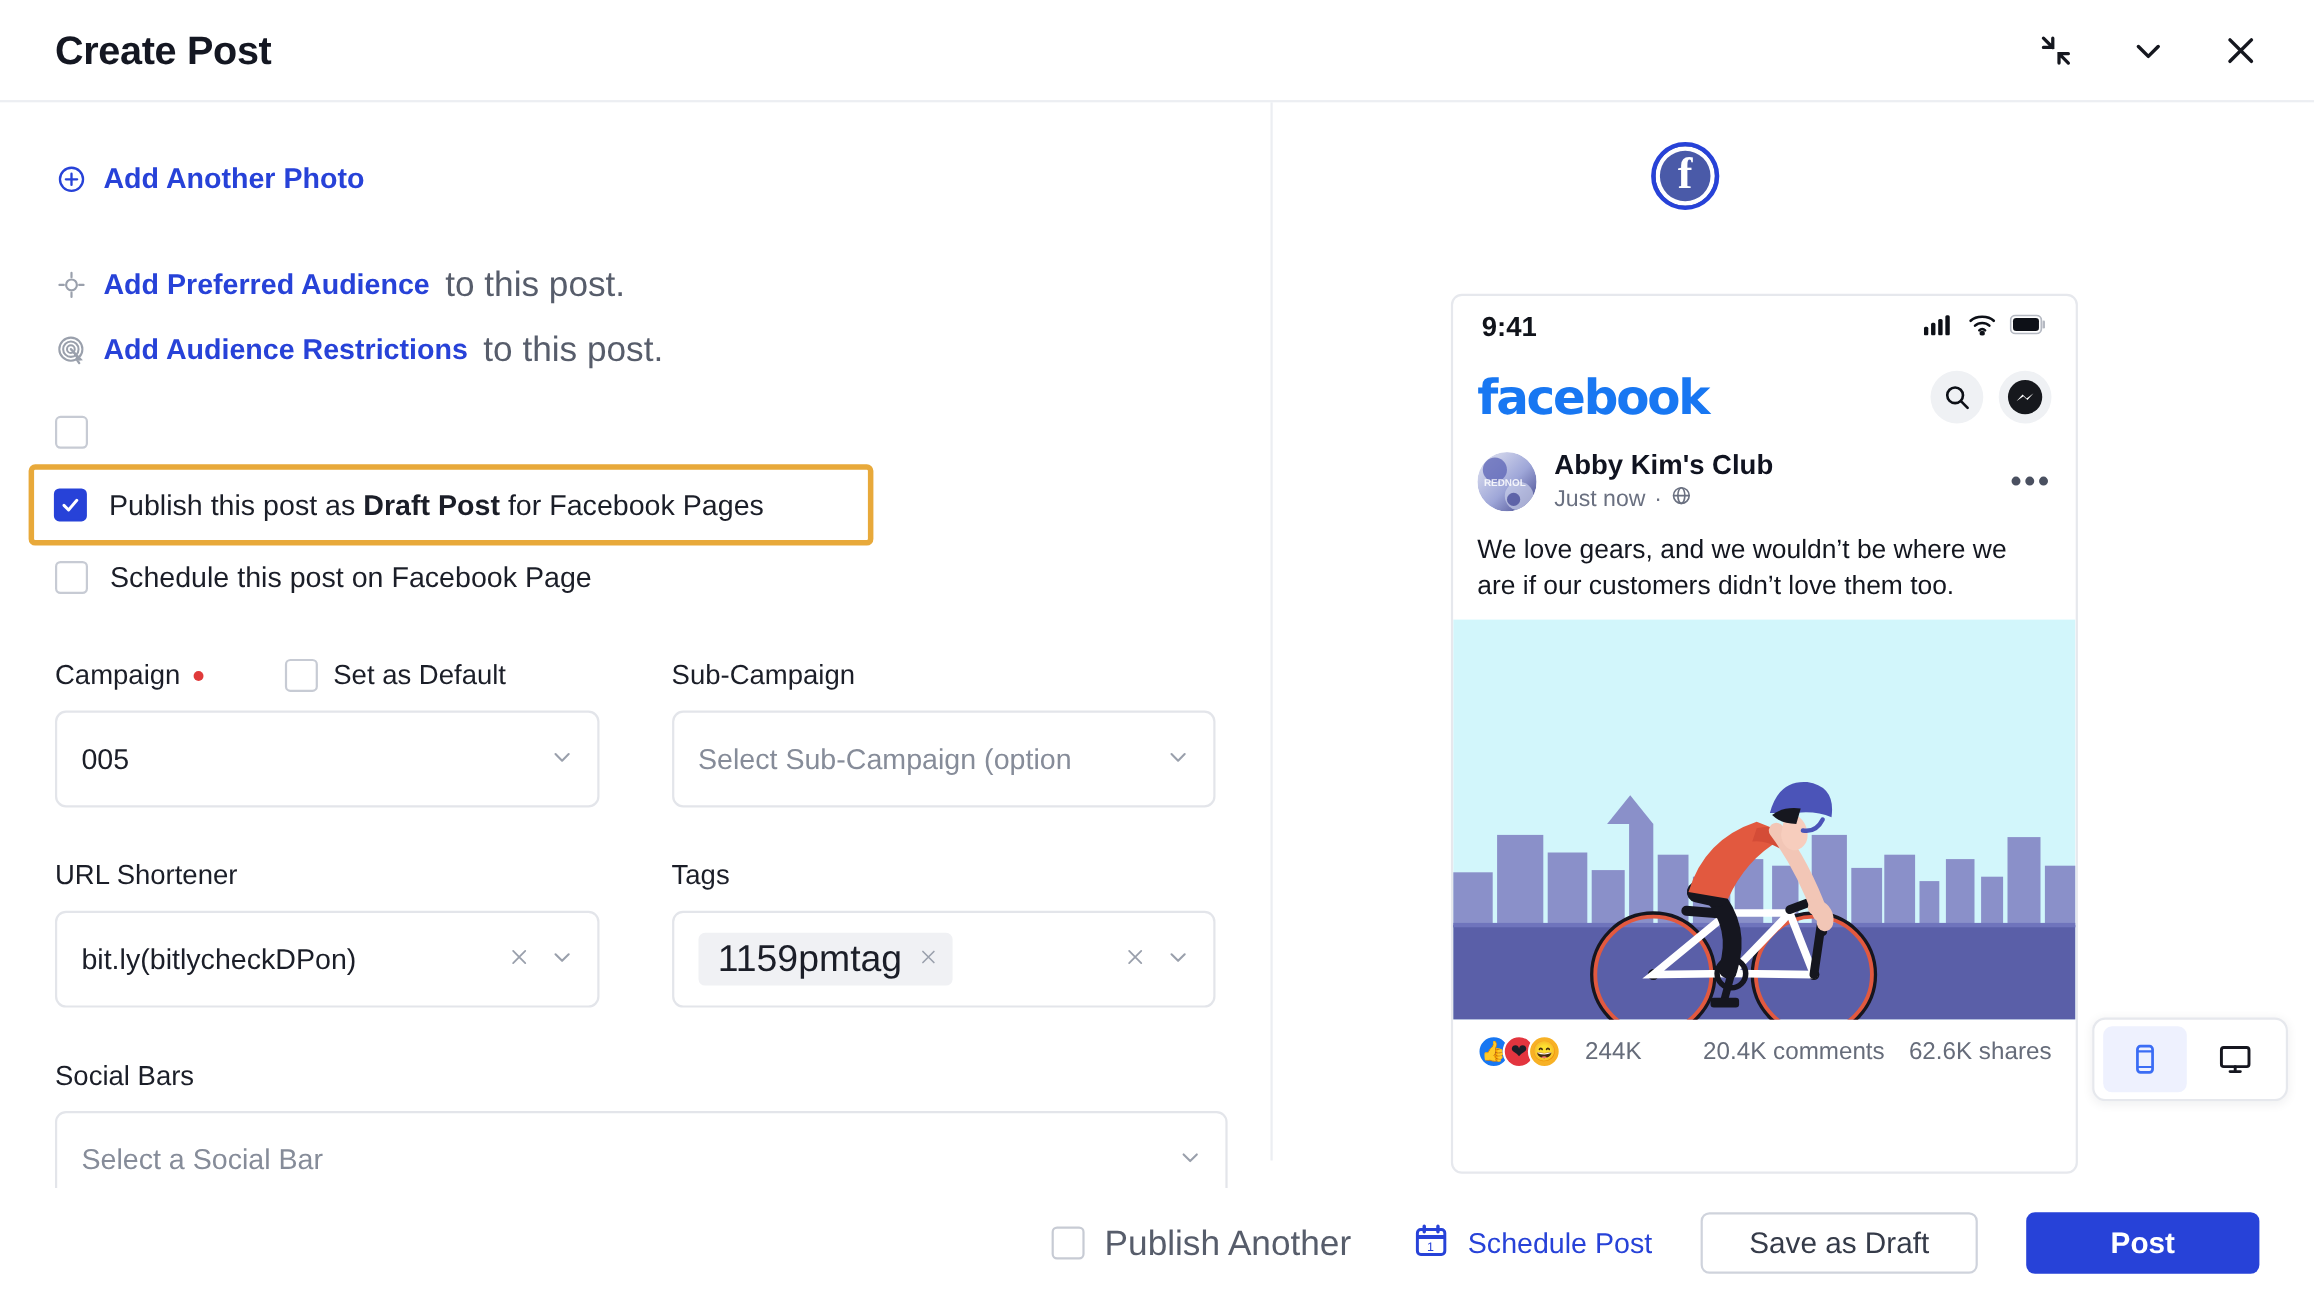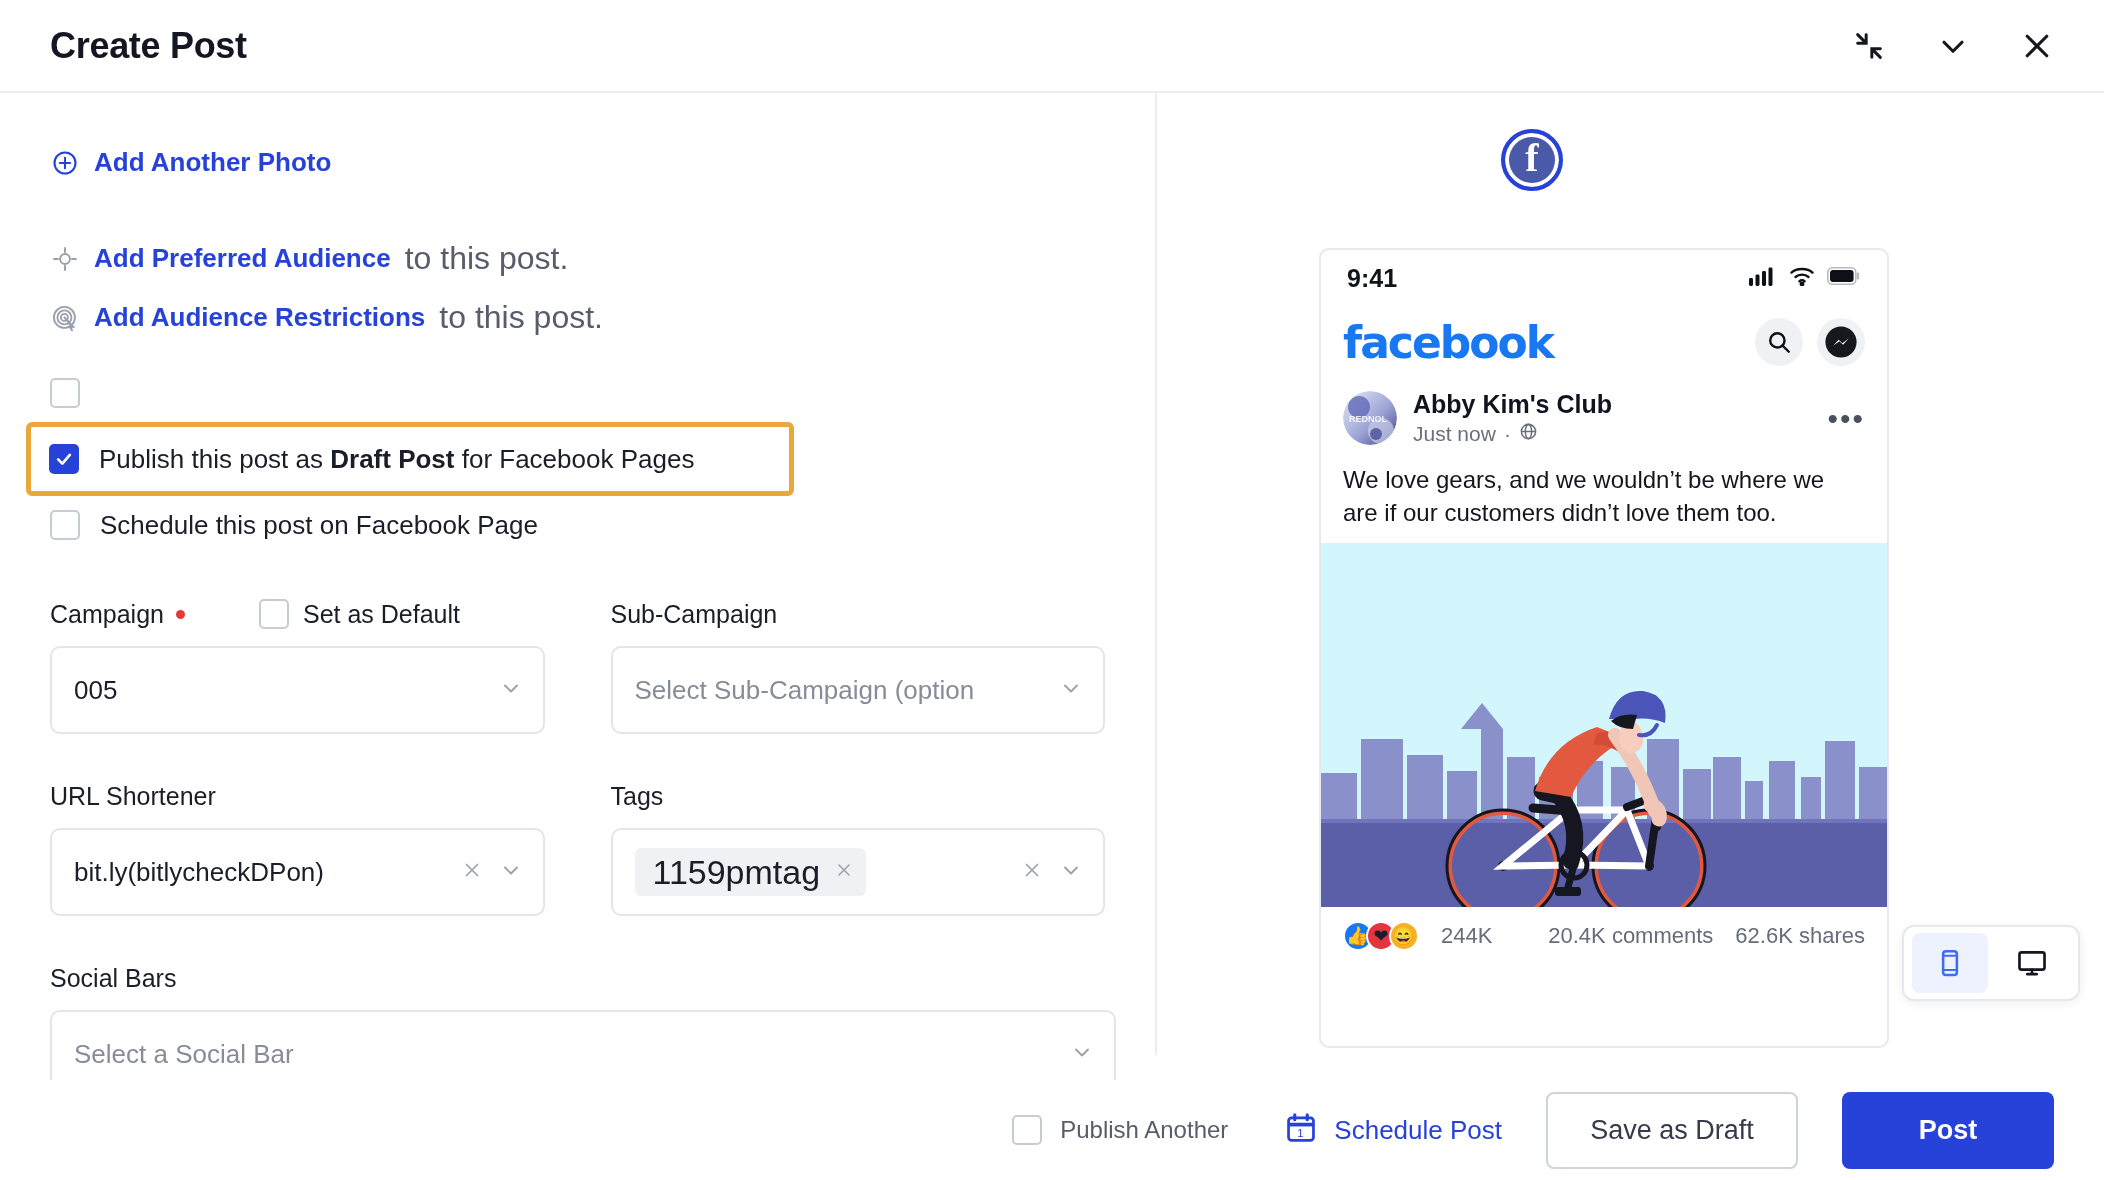--- a/index.html
+++ b/index.html
@@ -86,21 +86,21 @@
   
   .right { position:absolute; left:1157px; top:0; width:947px; height:987px; }
   .fb-badge {
     position:absolute; left: 344px; top: 36px; width: 62px; height: 62px; border-radius:50%;
     background:#4a5aa8; border: 4px solid #2742d8; box-shadow: 0 0 0 4px #fff inset;
     display:flex; align-items:center; justify-content:center; cursor:pointer;
   }
   .fb-badge span { color:#fff; font-size: 40px; font-weight:700; font-family:"Liberation Serif", serif; line-height:1; margin-top:-4px;}
 
   .phone {
-    position:absolute; left: 162px; top: 155px; width: 570px; height: 800px;
+    position:absolute; left: 162px; top: 174px; width: 570px; height: 800px;
     border: 2px solid #e6e8ed; border-radius: 10px; background:#fff; overflow:hidden;
   }
   .statusbar { height: 56px; display:flex; align-items:center; padding: 0 26px; }
   .st-time { font-size: 25px; font-weight:700; color:#10131a; }
   .st-icons { margin-left:auto; display:flex; align-items:center; gap: 12px; }
 
   .fbbar { height: 72px; display:flex; align-items:center; padding: 0 22px; }
   .fblogo { font-size: 44px; font-weight:700; color:#1877f2; letter-spacing:-2px; font-family:"DejaVu Sans", sans-serif; }
   .fbbar-actions { margin-left:auto; display:flex; gap: 14px; }
   .circ-btn { width:48px;height:48px;border-radius:50%;background:#eff1f4;display:flex;align-items:center;justify-content:center;cursor:pointer;}
@@ -132,25 +132,25 @@
   .vt-btn { width:78px;height:60px;border-radius:8px;display:flex;align-items:center;justify-content:center;cursor:pointer;}
   .vt-btn.active { background:#eef1fe; }
 
   
   .footer {
     position:absolute; left:0; top:1080px; width:2104px; height:100px;
     display:flex; align-items:center; justify-content:flex-end; padding-right: 50px; gap: 0;
     background:#fff;
   }
   .f-item { display:flex; align-items:center; gap:18px; }
-  .f-cb-label { font-size:24px; color:#575d6b; }
+  .f-cb-label { font-size:32px; color:#575d6b; }
   .f-sched { display:flex; align-items:center; gap:16px; margin-left: 56px; cursor:pointer; }
   .f-sched .t { font-size:26px; color:#2742d8; font-weight:400; }
   .btn {
-    height: 77px; border-radius: 8px; display:flex; align-items:center; justify-content:center;
+    height: 56px; border-radius: 8px; display:flex; align-items:center; justify-content:center;
     font-size:27px; cursor:pointer;
   }
   .btn-outline { border:2px solid #cfd3dc; background:#fff; color:#353b49; width: 252px; margin-left: 44px; }
   .btn-primary { background:#2742d8; color:#fff; width: 212px; margin-left: 44px; border:none; font-weight:700; }
 </style>
 </head>
 <body>
 
 <div class="modal">
 

